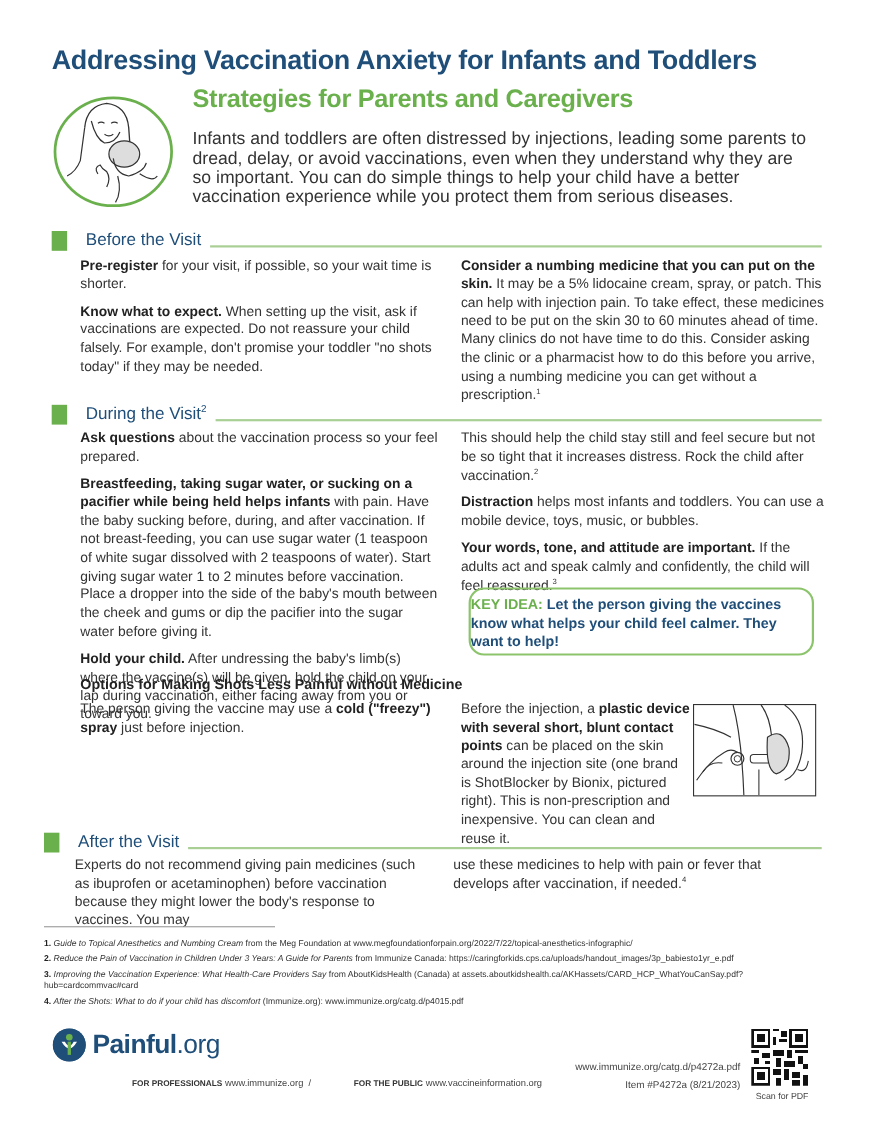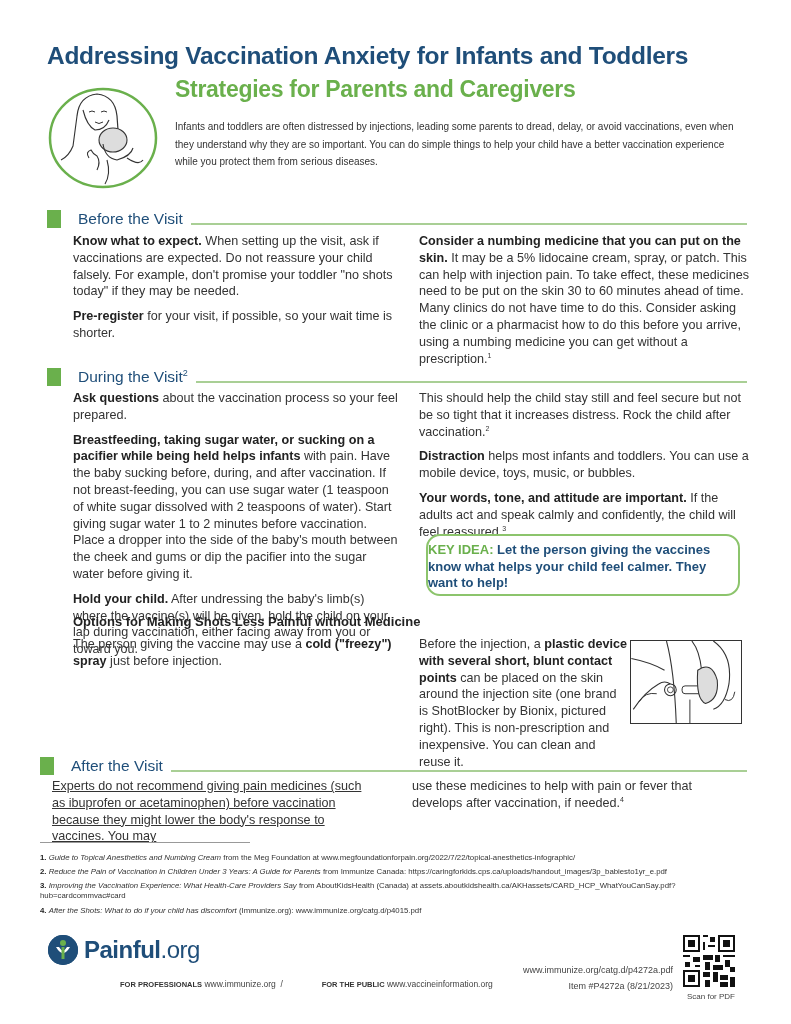--- a/index.html
+++ b/index.html
@@ -2,21 +2,21 @@
 <html><head>
 <meta charset="utf-8">
 <style>
   * { box-sizing: border-box; margin: 0; padding: 0; }
   html, body { width: 791px; height: 1024px; background: #fff; overflow: hidden; }
   body { font-family: "Liberation Sans", "DejaVu Sans", sans-serif; color: #2b2b2b; position: relative; }
   .abs { position: absolute; }
   .title { left: 47px; top: 42px; font-size: 24.5px; font-weight: bold; color: #1f4e79; letter-spacing: -0.3px; white-space: nowrap; text-align: right; }
   .subtitle { left: 175px; top: 76px; font-size: 23px; font-weight: bold; color: #6ab04c; letter-spacing: -0.3px; white-space: nowrap; }
   .hero { left: 47px; top: 86px; width: 112px; height: 104px; }
-  .intro { left: 175px; top: 118px; width: 560px; font-size: 10px; line-height: 17.5px; color: #333; }
+  .intro { left: 175px; top: 118px; width: 560px; font-size: 16px; line-height: 17.5px; color: #333; }
   .sec-head { height: 22px; display: flex; align-items: center; }
   .sec-bar { width: 14px; height: 18px; background: #6ab04c; margin-right: 17px; flex: none; }
   .sec-title { font-size: 15.5px; font-weight: normal; color: #1f4e79; white-space: nowrap; }
   .sec-title sup { font-size: 9px; }
   .sec-rule { flex: 1; height: 2px; background: #a9cf95; margin-left: 8px; margin-top: 10px; }
   .col { font-size: 12.6px; line-height: 16.8px; color: #333; }
   .col p { margin-bottom: 8px; }
   .col b { color: #222; }
   sup { font-size: 7px; vertical-align: super; line-height: 0; }
   .keybox { left: 426px; top: 534px; width: 314px; height: 62px; border: 2px solid #8cc46c; border-radius: 14px; padding: 6px 0; font-size: 13px; line-height: 16.5px; font-weight: bold; color: #1f4e79; }
@@ -57,22 +57,22 @@
 
 <div class="abs intro">Infants and toddlers are often distressed by injections, leading some parents to dread, delay, or avoid vaccinations, even when they understand why they are so important. You can do simple things to help your child have a better vaccination experience while you protect them from serious diseases.</div>
 
 <div class="abs sec-head" style="left:47px; top:208px; width:700px;">
   <div class="sec-bar"></div>
   <div class="sec-title">Before the Visit</div>
   <div class="sec-rule"></div>
 </div>
 
 <div class="abs col" style="left:73px; top:233px; width:320px;">
+  <p><b>Pre-register</b><span> for your visit, if possible, so your wait time is shorter.</span></p>
   <p><b>Know what to expect.</b><span> When setting up the visit, ask if vaccinations are expected. Do not reassure your child falsely. For example, don't promise your toddler "no shots today" if they may be needed.</span></p>
-  <p><b>Pre-register</b><span> for your visit, if possible, so your wait time is shorter.</span></p>
 </div>
 
 <div class="abs col" style="left:419px; top:233px; width:330px;">
   <p><b>Consider a numbing medicine that you can put on the skin.</b><span> It may be a 5% lidocaine cream, spray, or patch. This can help with injection pain. To take effect, these medicines need to be put on the skin 30 to 60 minutes ahead of time. Many clinics do not have time to do this. Consider asking the clinic or a pharmacist how to do this before you arrive, using a numbing medicine you can get without a prescription.</span><sup>1</sup></p>
 </div>
 
 <div class="abs sec-head" style="left:47px; top:366px; width:700px;">
   <div class="sec-bar"></div>
   <div class="sec-title"><span>During the Visit</span><sup>2</sup></div>
   <div class="sec-rule"></div>
@@ -119,21 +119,21 @@
   <path d="M96 60 q8 4 10 -8" fill="none" stroke="#333" stroke-width="1"></path>
   <path d="M60 84 L60 60" stroke="#333" stroke-width="1"></path>
 </svg>
 
 <div class="abs sec-head" style="left:40px; top:755px; width:707px;">
   <div class="sec-bar"></div>
   <div class="sec-title">After the Visit</div>
   <div class="sec-rule"></div>
 </div>
 
-<div class="abs col" style="left:52px; top:778px; width:325px;text-decoration:underline;">
+<div class="abs col" style="left:68px; top:778px; width:325px;">
   <p>Experts do not recommend giving pain medicines (such as ibuprofen or acetaminophen) before vaccination because they might lower the body's response to vaccines. You may</p>
 </div>
 <div class="abs col" style="left:412px; top:778px; width:330px;">
   <p><span>use these medicines to help with pain or fever that develops after vaccination, if needed.</span><sup>4</sup></p>
 </div>
 
 <div class="abs fn-rule"></div>
 <div class="abs fn" style="top:853px;"><b>1.</b> <i>Guide to Topical Anesthetics and Numbing Cream</i><span> from the Meg Foundation at www.megfoundationforpain.org/2022/7/22/topical-anesthetics-infographic/</span></div>
 <div class="abs fn" style="top:867px;"><b>2.</b> <i>Reduce the Pain of Vaccination in Children Under 3 Years: A Guide for Parents</i><span> from Immunize Canada: https://caringforkids.cps.ca/uploads/handout_images/3p_babiesto1yr_e.pdf</span></div>
 <div class="abs fn" style="top:881px; width:690px;"><b>3.</b> <i>Improving the Vaccination Experience: What Health-Care Providers Say</i><span> from AboutKidsHealth (Canada) at assets.aboutkidshealth.ca/AKHassets/CARD_HCP_WhatYouCanSay.pdf?hub=cardcommvac#card</span></div>

